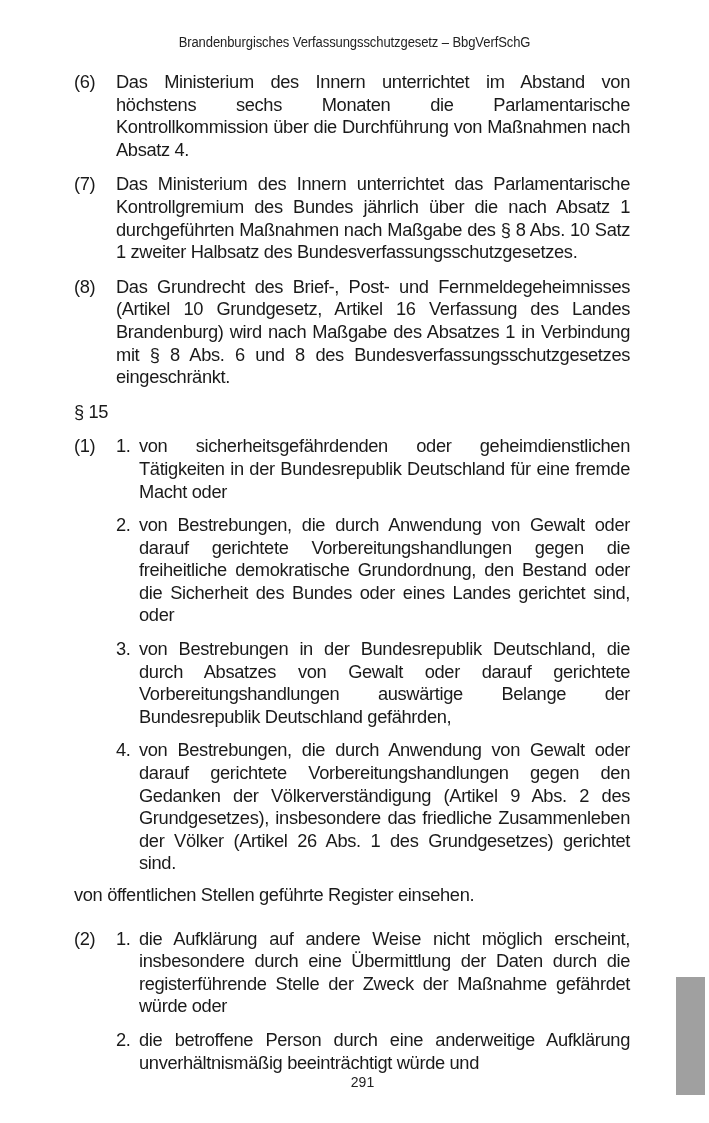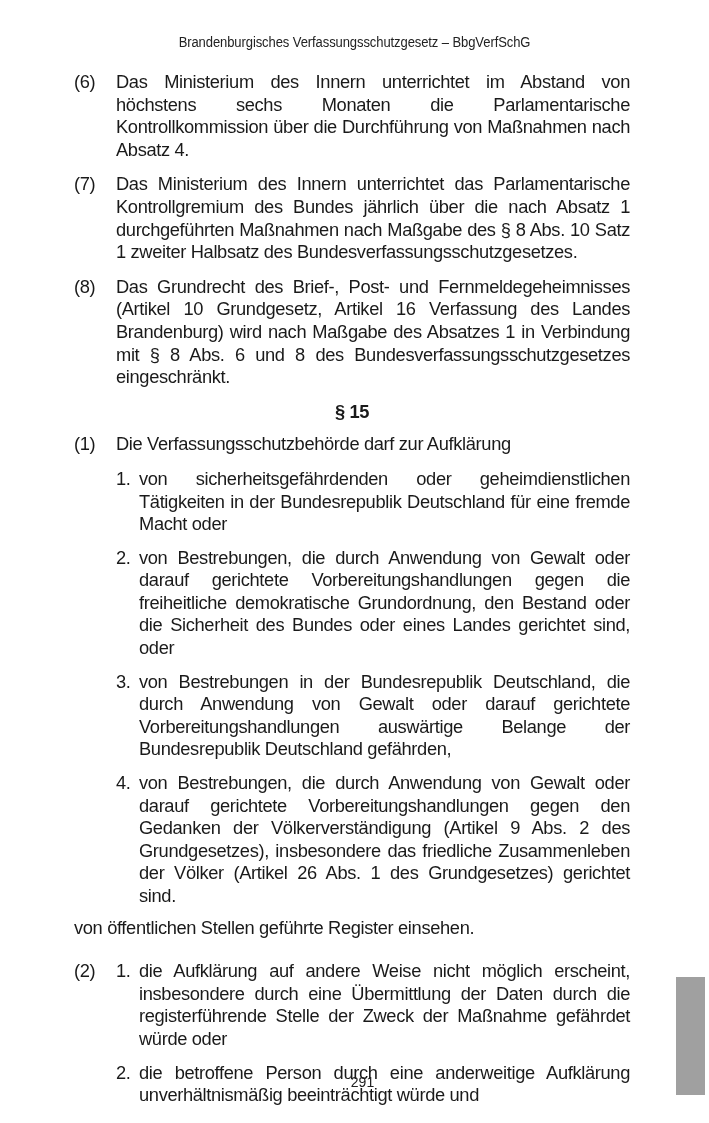--- a/index.html
+++ b/index.html
@@ -16,21 +16,21 @@
     .content { position: absolute; left: 74px; top: 71px; width: 556px; }
     .txt {
       font-size: 18.3px; line-height: 22.6px; letter-spacing: -0.35px;
       transform-origin: left top;
     }
     .para { position: relative; padding-left: 42px; text-align: justify; margin-bottom: 12px; }
     .para .num { position: absolute; left: 0; top: 0; }
     .list { margin-top: 12px; padding-left: 42px; }
     .item { position: relative; padding-left: 23px; text-align: justify; margin-bottom: 11px; }
     .item .inum { position: absolute; left: 0; top: 0; }
-    .heading { text-align: center; font-weight: bold; margin-top: 2px; margin-bottom: 10px; }
+    .heading { text-align: left; font-weight: normal; margin-top: 2px; margin-bottom: 10px; }
     .plain { margin-bottom: 21px; }
     .footer {
       position: absolute; top: 1074px; left: 8px; width: 709px; text-align: center;
       font-size: 14px; color: #222;
     }
     .thumb-tab {
       position: absolute; left: 676px; top: 977px; width: 29px; height: 118px; background: #a0a0a0;
     }
   </style>
 </head>
@@ -56,33 +56,32 @@
       <span class="num">(8)</span>
       <span>Das Grundrecht des Brief-, Post- und Fernmeldegeheimnisses (Artikel 10 Grundgesetz, Artikel 16 Verfassung des Landes Brandenburg) wird nach Maßgabe des Absatzes 1 in Verbindung mit § 8 Abs. 6 und 8 des Bundesverfassungsschutzgesetzes eingeschränkt.</span>
     </div>
 
     <div class="heading txt">
       <div>§ 15</div>
     </div>
 
     <div class="para txt" style="margin-bottom:9px;">
       <span class="num">(1)</span>
-      <span>Die Verfassungsschutzbehörde darf zur Aufklärung</span>
       <div class="list" style="padding-left:0; margin-left:0;">
         <div class="item">
           <span class="inum">1.</span>
           <span>von sicherheitsgefährdenden oder geheimdienstlichen Tätigkeiten in der Bundesrepublik Deutschland für eine fremde Macht oder</span>
         </div>
         <div class="item">
           <span class="inum">2.</span>
           <span>von Bestrebungen, die durch Anwendung von Gewalt oder darauf gerichtete Vorbereitungshandlungen gegen die freiheitliche demokratische Grundordnung, den Bestand oder die Sicherheit des Bundes oder eines Landes gerichtet sind, oder</span>
         </div>
         <div class="item">
           <span class="inum">3.</span>
-          <span>von Bestrebungen in der Bundesrepublik Deutschland, die durch Anwendung von Gewalt oder darauf gerichtete Vorbereitungshandlungen auswärtige Belange der Bundesrepublik Deutschland gefährden,</span>
+          <span>von Bestrebungen in der Bundesrepublik Deutschland, die durch Absatzes von Gewalt oder darauf gerichtete Vorbereitungshandlungen auswärtige Belange der Bundesrepublik Deutschland gefährden,</span>
         </div>
         <div class="item" style="margin-bottom:0;">
           <span class="inum">4.</span>
           <span>von Bestrebungen, die durch Anwendung von Gewalt oder darauf gerichtete Vorbereitungshandlungen gegen den Gedanken der Völkerverständigung (Artikel 9 Abs. 2 des Grundgesetzes), insbesondere das friedliche Zusammenleben der Völker (Artikel 26 Abs. 1 des Grundgesetzes) gerichtet sind.</span>
         </div>
       </div>
     </div>
 
     <div class="plain txt">von öffentlichen Stellen geführte Register einsehen.</div>
 

